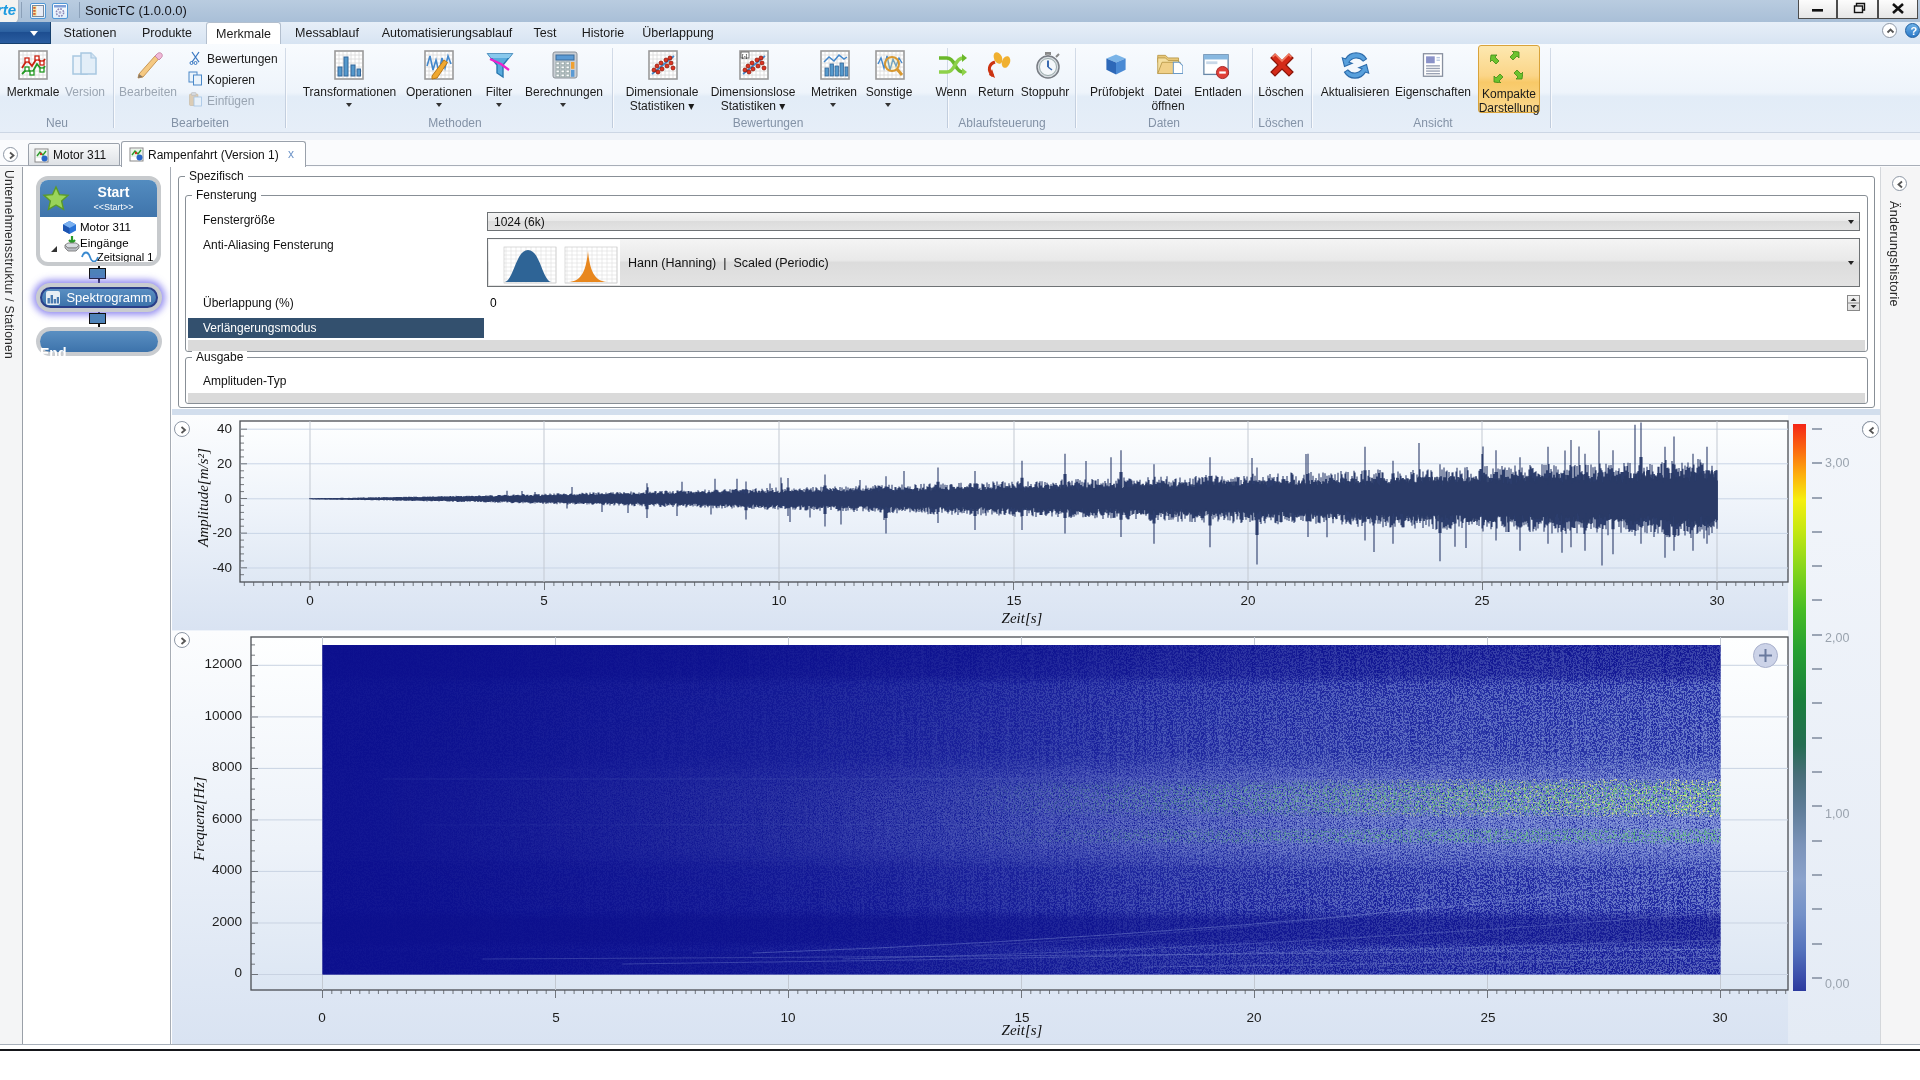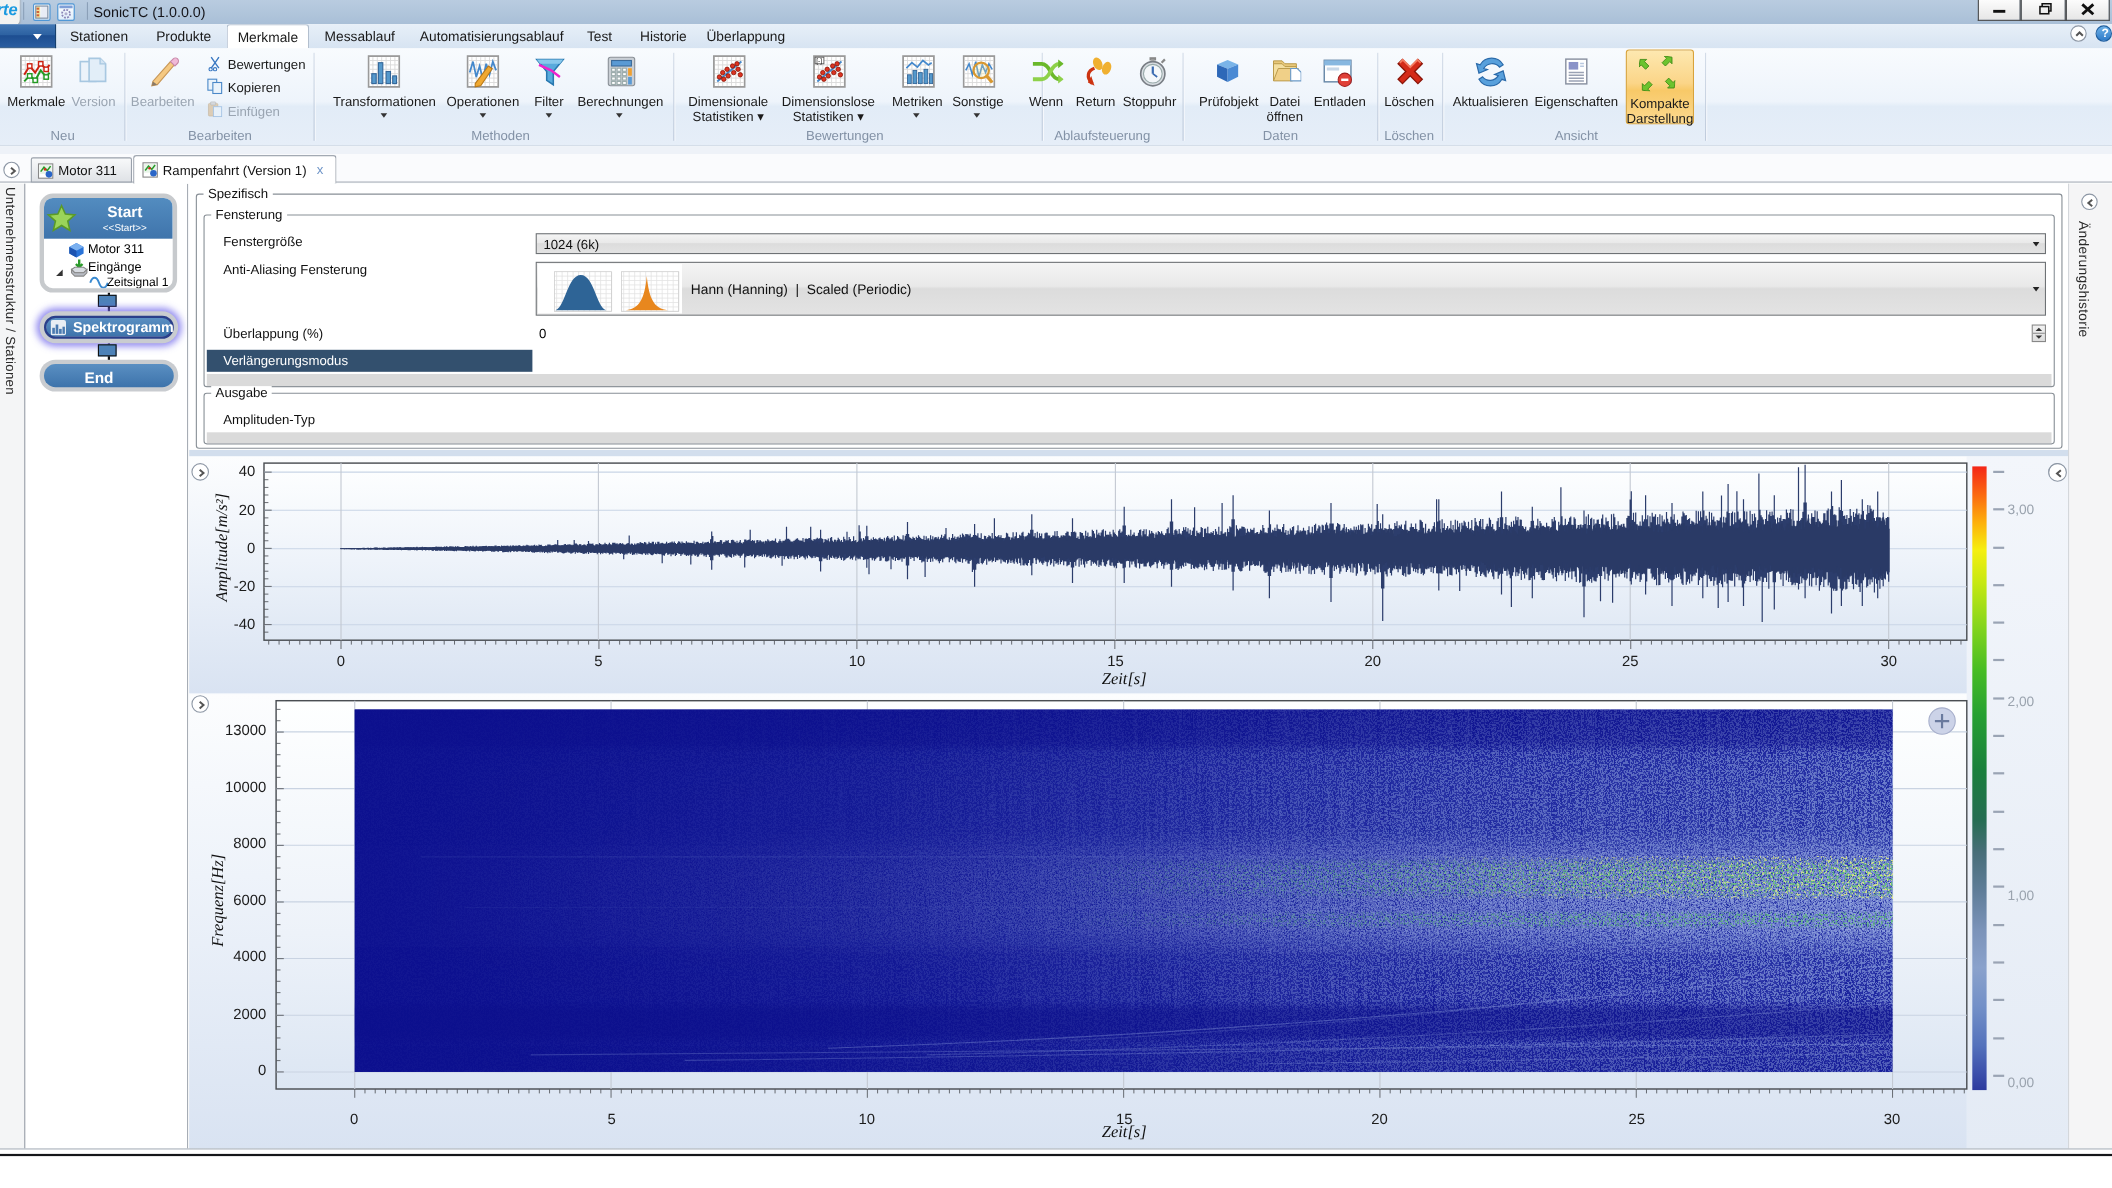--- a/index.html
+++ b/index.html
@@ -534,27 +534,27 @@
 <div class="abs" style="left:65px;top:101px;width:17px;height:11px;background:#4d82b8;border:1.8px solid #111"></div>
 <div class="abs" style="left:12px;top:116px;width:126px;height:29px;background:#c9ccd0;border-radius:15px;box-shadow:0 0 7px 3px rgba(110,100,235,.75)">
 <div class="abs" style="left:4px;top:4px;width:118px;height:21px;background:linear-gradient(#5a8fc2,#3d73ab);border:2px solid #2a3f8a;border-radius:11px">
 <div class="abs" style="left:4px;top:1.5px;width:14px;height:14px"><svg width="14" height="14">
               <rect width="14" height="14" fill="#e8eef4" rx="2"></rect>
               <rect x="1.5" y="7" width="2.4" height="5.5" fill="#4a7ab0"></rect>
               <rect x="4.6" y="4" width="2.4" height="8.5" fill="#4a7ab0"></rect>
               <rect x="7.7" y="8" width="2.4" height="4.5" fill="#4a7ab0"></rect>
               <rect x="10.8" y="6" width="2.2" height="6.5" fill="#4a7ab0"></rect>
             </svg></div>
-<div class="abs" style="left:18px;top:1px;width:98px;text-align:right;font-size:13px;font-weight:bold;color:#fff">Spektrogramm</div>
+<div class="abs" style="left:18px;top:1px;width:98px;text-align:center;font-size:13px;font-weight:normal;color:#fff">Spektrogramm</div>
 </div>
       </div>
 <div class="abs" style="left:65px;top:146px;width:17px;height:11px;background:#4d82b8;border:1.8px solid #111"></div>
 <div class="abs" style="left:12px;top:160px;width:126px;height:29px;background:#c9ccd0;border-radius:15px">
 <div class="abs" style="left:4px;top:4px;width:118px;height:21px;background:linear-gradient(#5a8fc2,#3d73ab);border-radius:11px">
-<div class="abs" style="left:0;top:4px;width:100px;text-align:center;font-size:14px;font-weight:bold;color:#fff">End</div>
+<div class="abs" style="left:0;top:14px;width:100px;font-size:14px;font-weight:bold;color:#fff">End</div>
 </div>
       </div>
 </div>
 <div class="abs" id="propp">
 <div class="gbox" style="left:6px;top:9px;width:1697px;height:232px">
         <div class="cap">Spezifisch</div>
       </div>
 <div class="gbox" style="left:13px;top:28px;width:1683px;height:157px">
         <div class="cap">Fensterung</div>
       </div>
@@ -1248,21 +1248,21 @@
 <line x1="1595.1" y1="375" x2="1595.1" y2="379" stroke="#55595e" stroke-width="0.8"></line>
 <line x1="1604.4" y1="375" x2="1604.4" y2="379" stroke="#55595e" stroke-width="0.8"></line>
 <line x1="1613.7" y1="375" x2="1613.7" y2="379" stroke="#55595e" stroke-width="0.8"></line>
 </svg>
 <div class="axnum" style="left:20px;top:550px;width:50px">0</div>
 <div class="axnum" style="left:20px;top:499px;width:50px">2000</div>
 <div class="axnum" style="left:20px;top:447px;width:50px">4000</div>
 <div class="axnum" style="left:20px;top:396px;width:50px">6000</div>
 <div class="axnum" style="left:20px;top:344px;width:50px">8000</div>
 <div class="axnum" style="left:20px;top:293px;width:50px">10000</div>
-<div class="axnum" style="left:20px;top:241px;width:50px">13000</div>
+<div class="axnum" style="left:20px;top:241px;width:50px">12000</div>
 <div class="axnumx" style="left:130px;top:595px;width:40px">0</div>
 <div class="axnumx" style="left:364px;top:595px;width:40px">5</div>
 <div class="axnumx" style="left:596px;top:595px;width:40px">10</div>
 <div class="axnumx" style="left:830px;top:595px;width:40px">15</div>
 <div class="axnumx" style="left:1062px;top:595px;width:40px">20</div>
 <div class="axnumx" style="left:1296px;top:595px;width:40px">25</div>
 <div class="axnumx" style="left:1528px;top:595px;width:40px">30</div>
 <div class="axtit" style="left:770px;top:607px;width:160px">Zeit[s]</div>
 <div class="axtit" style="left:-53px;top:395px;width:160px;transform:rotate(-90deg)">Frequenz[Hz]</div>
 <div class="circb" style="left:2px;top:217px;width:16px;height:16px"><svg width="16" height="16">

